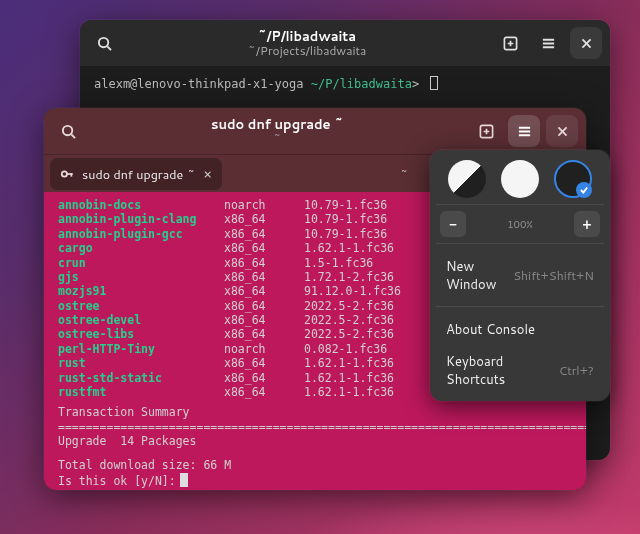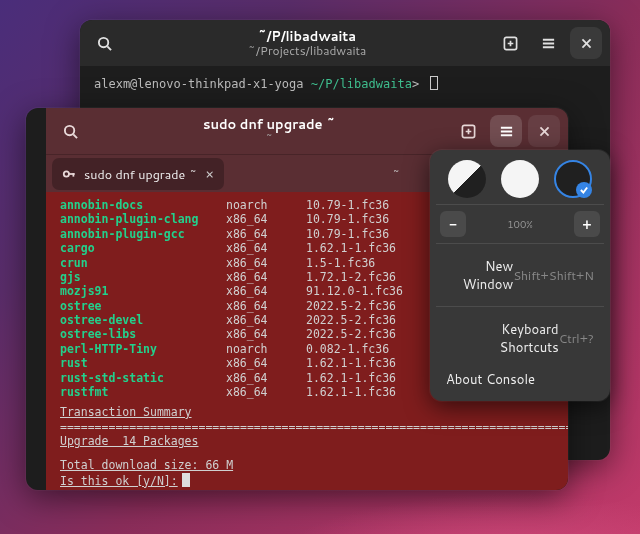--- a/index.html
+++ b/index.html
@@ -53,51 +53,51 @@
     background: #1d1d1d;
   }
   .prompt-user { color: #bbb; margin-top: 48px; }
   .prompt-path { color: #3fbf8f; }
   .cursor-box {
     display:inline-block; width:8px; height:14px;
     border:1px solid #ccc; vertical-align: -2px; margin-left:4px;
   }
 
   
-  .front-window { left: 26px; top: 108px; width: 542px; height: 382px; padding-left: 20px; }
+  .front-window { left: 44px; top: 108px; width: 542px; height: 382px; }
   .tabbar {
     display:flex; align-items:center; height: 38px;
     background: #5a2e33; padding: 0 6px; gap: 6px;
     border-top: 1px solid rgba(0,0,0,0.2);
   }
   .tab {
     display:flex; align-items:center; gap:8px;
     background: rgba(0,0,0,0.25);
     border-radius: 7px; padding: 6px 10px; font-size:12.5px; color:#eee;
   }
   .tab.secondary { background: transparent; color:#ccc; }
   .tab-close { font-size:14px; color:#ccc; cursor:pointer; }
   .key-icon { display:inline-flex; }
   .term-body {
     font-family: "Menlo","DejaVu Sans Mono", monospace;
     font-size: 11.5px; line-height: 1.25;
-    background: #7f1d1d;
+    background: #be185d;
     padding: 6px 0 10px;
     height: calc(100% - 46px - 38px);
     overflow: hidden;
     color: #d0d0d0;
     white-space: pre;
   }
   .pkg-row span { display:inline-block; }
   .col-name { color: #22d18c; font-weight:600; width: 180px; padding-left:14px;}
   .col-arch { width: 80px; }
   .col-ver { width: 140px; }
   .col-repo { width: 80px; }
   .col-size { width: 48px; text-align:right; }
-  .summary { padding-left:14px;text-decoration:underline; }
+  .summary { padding-left:14px; }
   .rule { padding-left:14px; letter-spacing:0; }
   .cursor-solid {
     display:inline-block; width:8px; height:14px;
     background:#ddd; vertical-align:-2px; margin-left:4px;
   }
 
   
   .popover {
     position: absolute; left: 430px; top: 150px;
     width: 180px;
@@ -134,21 +134,21 @@
   }
   .zoom-btn {
     width:26px; height:26px; border-radius:6px; background:#4a4a4a;
     display:flex; align-items:center; justify-content:center; cursor:pointer;
     font-weight:700; color:#fff;
   }
   .zoom-label { color:#999; font-size:10px;}
   .pop-sep { height:1px; background:rgba(255,255,255,0.1); margin:6px -4px;}
   .pop-item {
     display:flex; justify-content:space-between; align-items:center;
-    padding:7px 6px; border-radius:6px; cursor:pointer;text-align:right;
+    padding:7px 6px; border-radius:6px; cursor:pointer;
   }
   .shortcut { color:#888; font-size:12px;}
 
   svg { display:block; }
 </style>
 </head>
 <body>
 
 <div class="wave"></div>
 
@@ -276,19 +276,19 @@
         <span>+</span>
       </div>
   </div>
   <div class="pop-sep"></div>
   <div class="pop-item">
     <span>New Window</span>
     <span class="shortcut">Shift+Shift+N</span>
   </div>
   <div class="pop-sep"></div>
   <div class="pop-item">
+    <span>About Console</span>
+  </div>
+  <div class="pop-item">
     <span>Keyboard Shortcuts</span>
     <span class="shortcut">Ctrl+?</span>
   </div>
-  <div class="pop-item">
-    <span>About Console</span>
-  </div>
 </div>
 
 </body></html>

